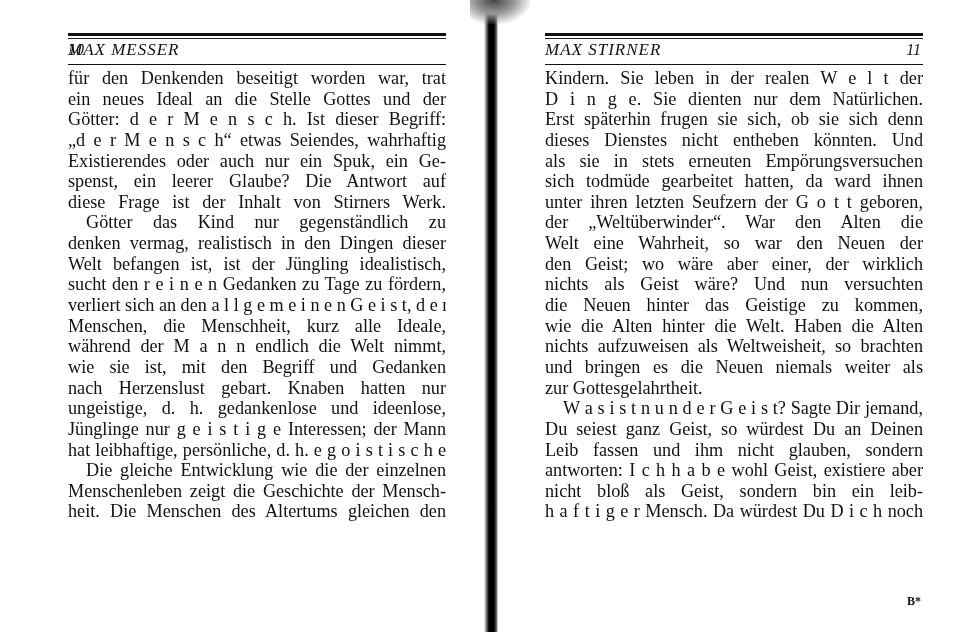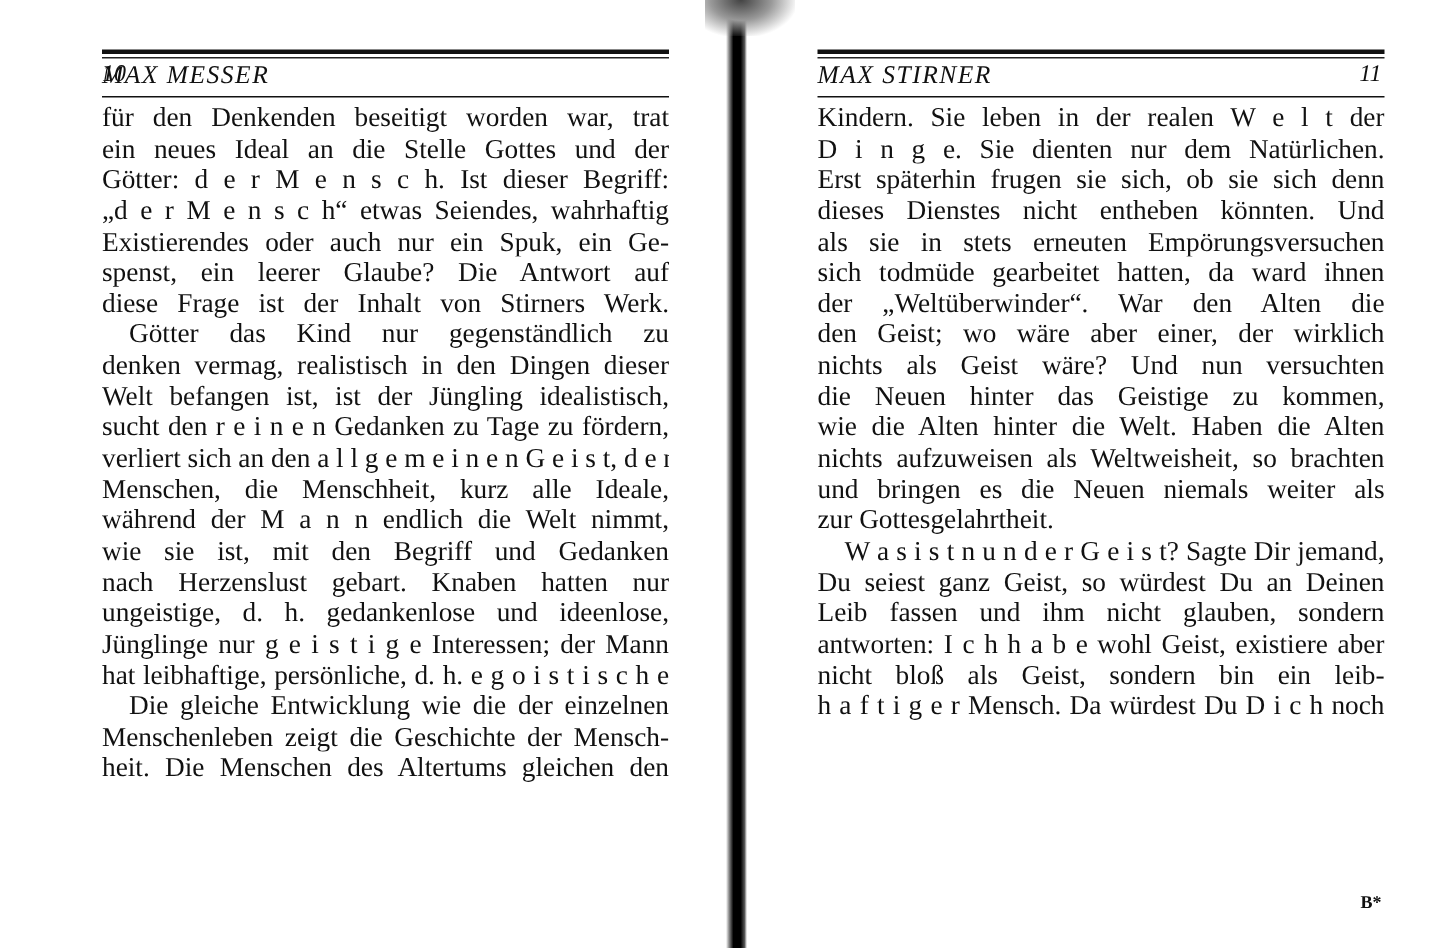--- a/index.html
+++ b/index.html
@@ -160,21 +160,23 @@
     <span class="pnum">11</span>
   </div>
   <div class="rule-single"></div>
   <div class="body-text" id="right-body">
       <span class="line">Kindern.  Sie leben in der realen W e l t der</span>
       <span class="line">D i n g e.  Sie dienten nur dem Natürlichen.</span>
       <span class="line">Erst späterhin frugen sie sich, ob sie sich denn</span>
       <span class="line">dieses Dienstes nicht entheben könnten.  Und</span>
       <span class="line">als sie in stets erneuten Empörungsversuchen</span>
       <span class="line">sich todmüde gearbeitet hatten, da ward ihnen</span>
+      <span class="line">unter ihren letzten Seufzern der G o t t geboren,</span>
       <span class="line">der „Weltüberwinder“.  War den Alten die</span>
+      <span class="line">Welt eine Wahrheit, so war den Neuen der</span>
       <span class="line">den Geist; wo wäre aber einer, der wirklich</span>
       <span class="line">nichts als Geist wäre?  Und nun versuchten</span>
       <span class="line">die Neuen hinter das Geistige zu kommen,</span>
       <span class="line">wie die Alten hinter die Welt.  Haben die Alten</span>
       <span class="line">nichts aufzuweisen als Weltweisheit, so brachten</span>
       <span class="line">und bringen es die Neuen niemals weiter als</span>
       <span class="line last">zur Gottesgelahrtheit.</span>
       <span class="line indent">W a s  i s t  n u n  d e r  G e i s t?  Sagte Dir jemand,</span>
       <span class="line">Du seiest ganz Geist, so würdest Du an Deinen</span>
       <span class="line">Leib fassen und ihm nicht glauben, sondern</span>

